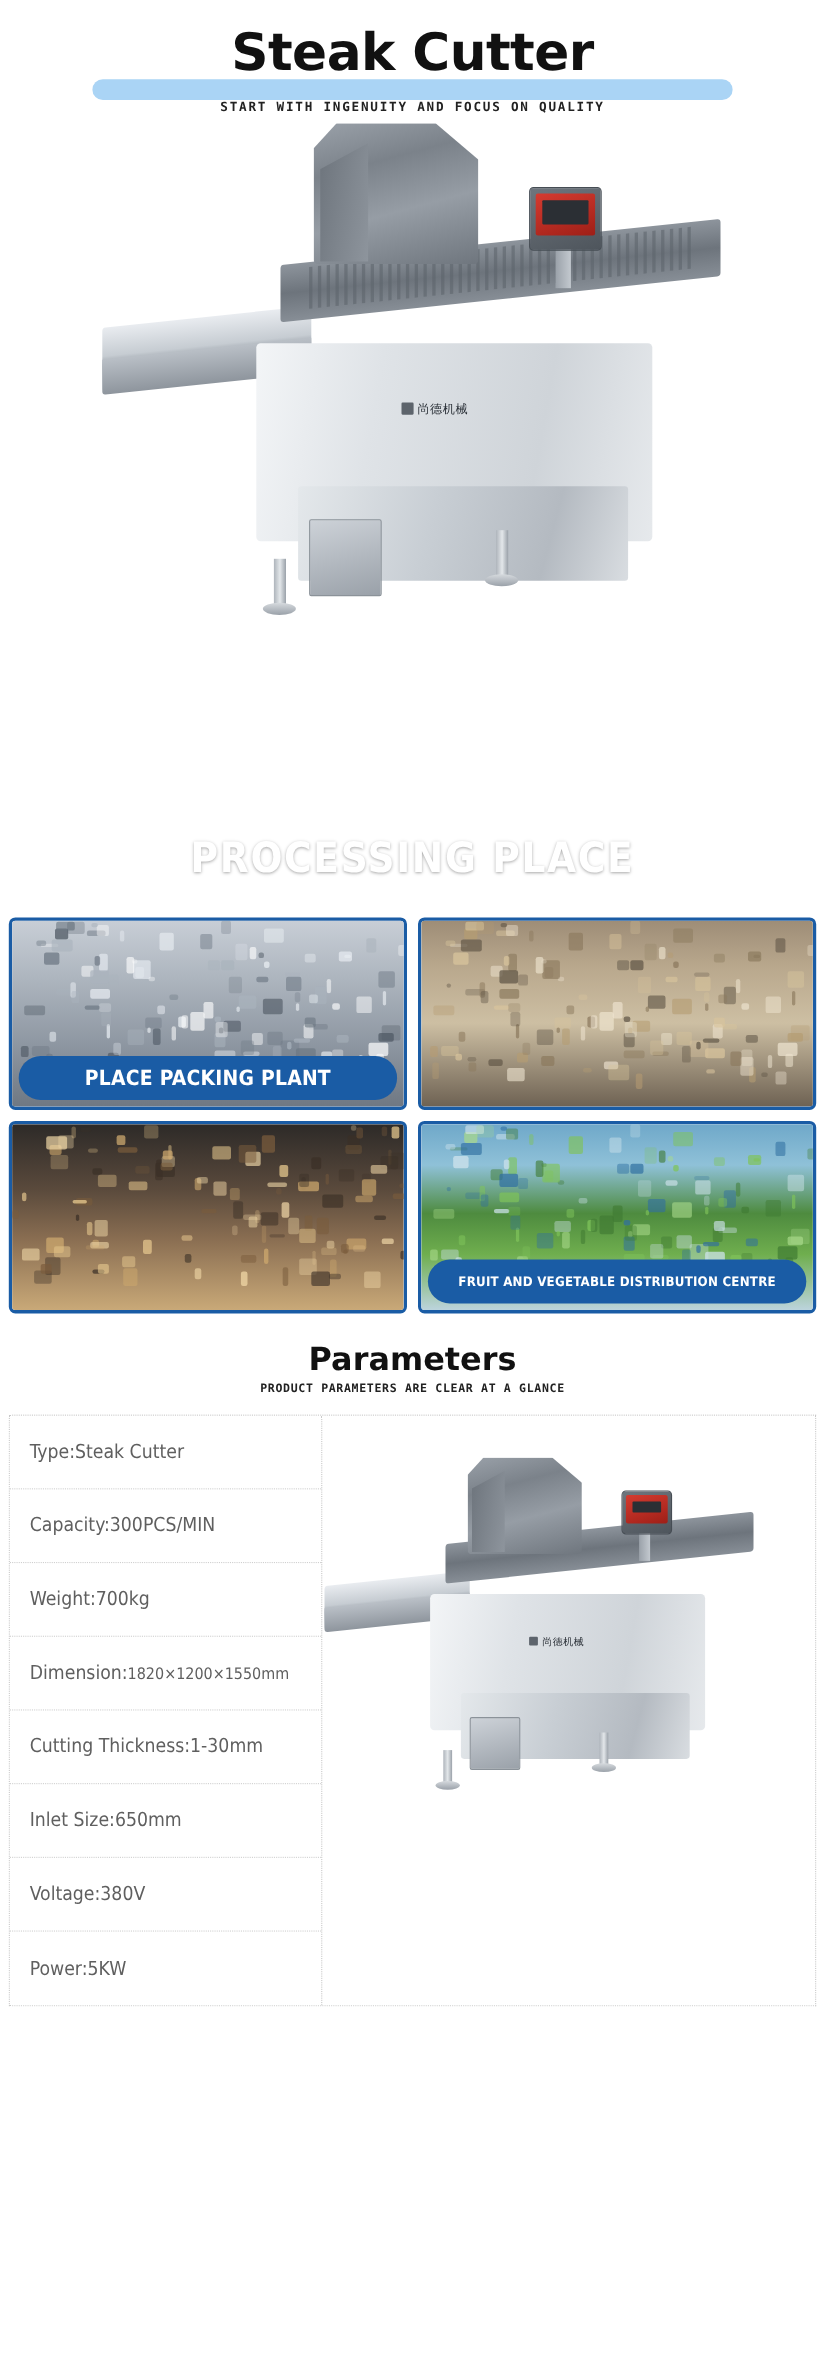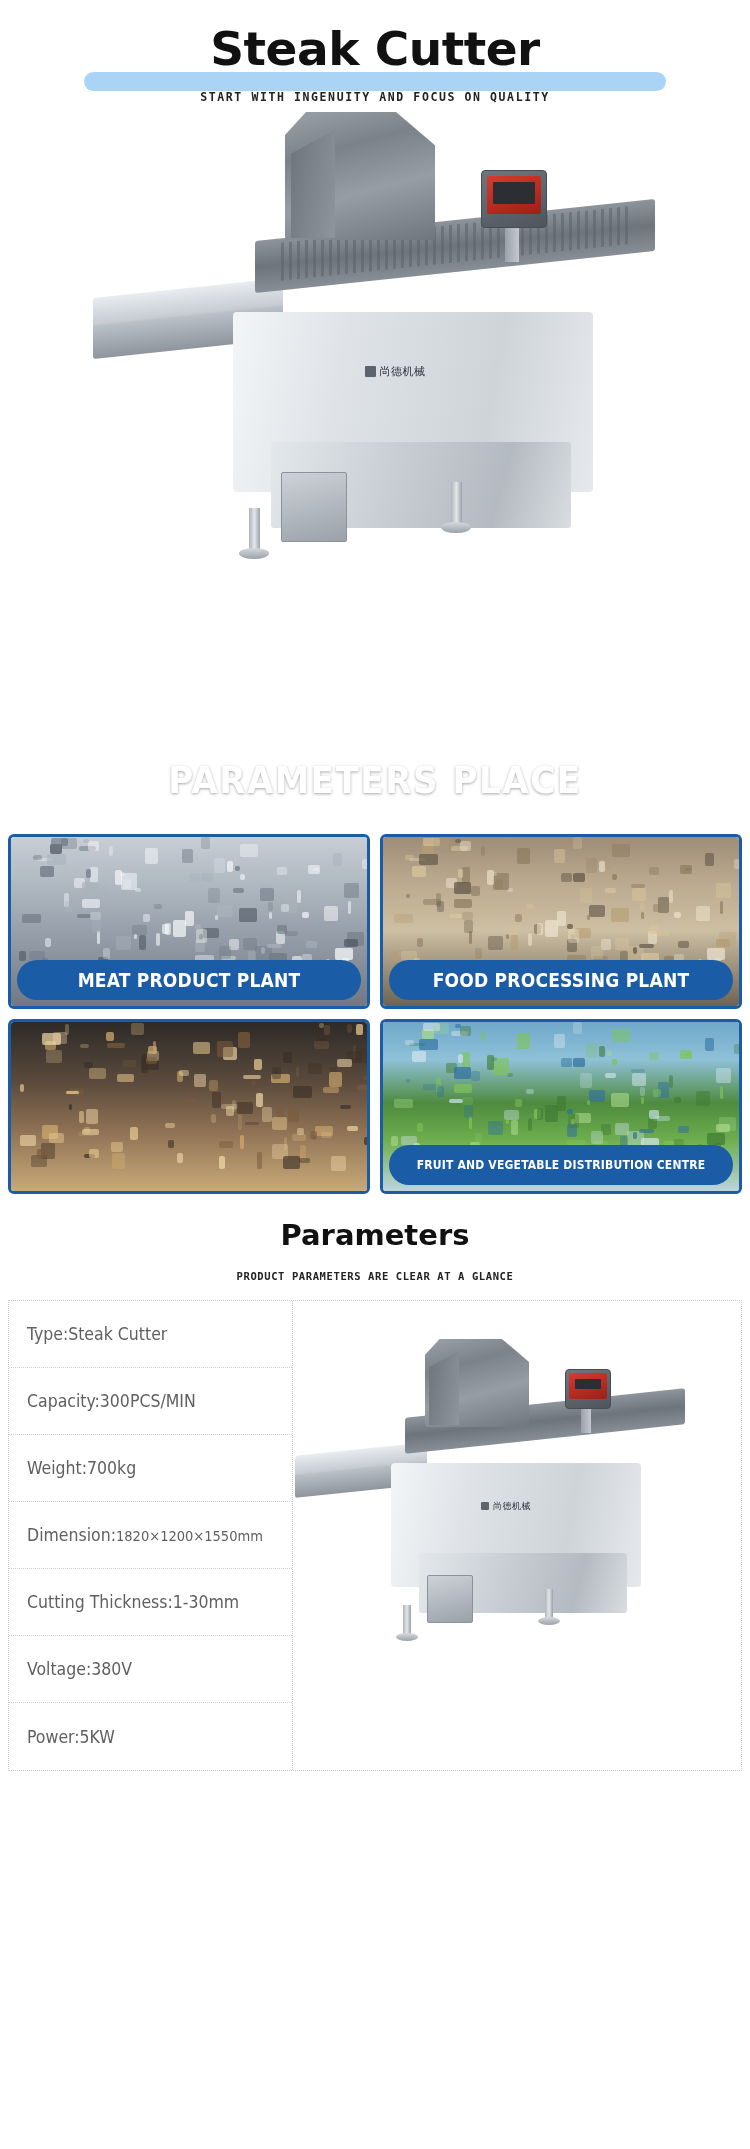--- a/index.html
+++ b/index.html
@@ -177,21 +177,21 @@
   }
   .spk { position: absolute; border-radius: 2px; }
 
   
   .params-head { text-align: center; padding: 18px 0 4px; }
   .params-title {
     font-family: "DejaVu Sans", sans-serif;
     font-size: 29px; font-weight: bold; color: #111;
   }
   .params-sub {
-    margin-top: 18px;
+    margin-top: 4px;
     font-family: "DejaVu Sans Mono", monospace;
     font-size: 10.5px; font-weight: bold; letter-spacing: .6px; color: #222;
   }
 
   .params-body {
     display: flex; margin: 14px 8px 0 8px;
     border: 1px dotted #c9c9c9;
   }
   .params-table { width: 284px; border-right: 1px dotted #c9c9c9; }
   .param-row {
@@ -294,21 +294,21 @@
         <span>尚德机械</span>
       </div>
       <div class="m-part foot" style="left:164px;top:396px;"></div>
       <div class="m-part foot-pad" style="left:154px;top:436px;"></div>
       <div class="m-part foot" style="left:366px;top:370px;"></div>
       <div class="m-part foot-pad" style="left:356px;top:410px;"></div>
     </div>
   </section>
 
   <section class="app-banner">
-    <div class="app-banner-title">PARAMETERS  PLACE</div>
+    <div class="app-banner-title">PROCESSING  PLACE</div>
   </section>
 
   <section class="app-grid">
 
     <div class="app-card">
       <div class="app-photo ph-meat">
           <i class="spk" style="width: 18.9215px; height: 7.36279px; left: 51.6611%; top: 69.6657%; background: rgb(232, 237, 242); opacity: 0.45;"></i>
           <i class="spk" style="width: 5.98325px; height: 13.6782px; left: 83.8203%; top: 78.9224%; background: rgb(77, 87, 98); opacity: 0.58;"></i>
           <i class="spk" style="width: 7.15396px; height: 10.6246px; left: 42.4597%; top: 51.3345%; background: rgb(232, 237, 242); opacity: 0.74;"></i>
           <i class="spk" style="width: 14.2821px; height: 4.71951px; left: 59.0516%; top: 70.2573%; background: rgb(232, 237, 242); opacity: 0.45;"></i>
@@ -422,21 +422,21 @@
           <i class="spk" style="width: 11.4177px; height: 15.2888px; left: 55.4247%; top: 29.9355%; background: rgb(109, 120, 132); opacity: 0.29;"></i>
           <i class="spk" style="width: 8.43985px; height: 11.8048px; left: 53.4208%; top: 0.0599315%; background: rgb(109, 120, 132); opacity: 0.3;"></i>
           <i class="spk" style="width: 5.72479px; height: 14.8046px; left: 2.88994%; top: 76.4762%; background: rgb(77, 87, 98); opacity: 0.4;"></i>
           <i class="spk" style="width: 8.10755px; height: 4.51941px; left: 41.21%; top: 79.0736%; background: rgb(77, 87, 98); opacity: 0.37;"></i>
           <i class="spk" style="width: 7.11974px; height: 5.8738px; left: 81.6078%; top: 44.5032%; background: rgb(255, 255, 255); opacity: 0.64;"></i>
           <i class="spk" style="width: 4.6076px; height: 4.33035px; left: 62.9772%; top: 17.2875%; background: rgb(77, 87, 98); opacity: 0.5;"></i>
           <i class="spk" style="width: 8.85118px; height: 15.0209px; left: 48.8996%; top: 44.0538%; background: rgb(255, 255, 255); opacity: 0.63;"></i>
           <i class="spk" style="width: 17.2822px; height: 12.6065px; left: 19.9144%; top: 26.5339%; background: rgb(170, 179, 189); opacity: 0.71;"></i>
           <i class="spk" style="width: 18.7638px; height: 14.4436px; left: 47.7671%; top: 77.4111%; background: rgb(109, 120, 132); opacity: 0.38;"></i>
         </div>
-      <div class="app-label lg">MEAT PRODUCT PLANT</div>
+      <div class="app-label lg">PLACE PACKING PLANT</div>
     </div>
 
     <div class="app-card">
       <div class="app-photo ph-food">
           <i class="spk" style="width: 18.9215px; height: 7.36279px; left: 51.6611%; top: 69.6657%; background: rgb(140, 122, 94); opacity: 0.45;"></i>
           <i class="spk" style="width: 5.98325px; height: 13.6782px; left: 83.8203%; top: 78.9224%; background: rgb(181, 156, 114); opacity: 0.58;"></i>
           <i class="spk" style="width: 7.15396px; height: 10.6246px; left: 42.4597%; top: 51.3345%; background: rgb(140, 122, 94); opacity: 0.74;"></i>
           <i class="spk" style="width: 14.2821px; height: 4.71951px; left: 59.0516%; top: 70.2573%; background: rgb(140, 122, 94); opacity: 0.45;"></i>
           <i class="spk" style="width: 8.27202px; height: 5.34416px; left: 40.1938%; top: 39.6887%; background: rgb(216, 196, 156); opacity: 0.39;"></i>
           <i class="spk" style="width: 7.58092px; height: 15.8227px; left: 22.3203%; top: 17.5692%; background: rgb(140, 122, 94); opacity: 0.64;"></i>
@@ -548,21 +548,20 @@
           <i class="spk" style="width: 11.4177px; height: 15.2888px; left: 55.4247%; top: 29.9355%; background: rgb(216, 196, 156); opacity: 0.29;"></i>
           <i class="spk" style="width: 8.43985px; height: 11.8048px; left: 53.4208%; top: 0.0599315%; background: rgb(216, 196, 156); opacity: 0.3;"></i>
           <i class="spk" style="width: 5.72479px; height: 14.8046px; left: 2.88994%; top: 76.4762%; background: rgb(181, 156, 114); opacity: 0.4;"></i>
           <i class="spk" style="width: 8.10755px; height: 4.51941px; left: 41.21%; top: 79.0736%; background: rgb(181, 156, 114); opacity: 0.37;"></i>
           <i class="spk" style="width: 7.11974px; height: 5.8738px; left: 81.6078%; top: 44.5032%; background: rgb(240, 230, 210); opacity: 0.64;"></i>
           <i class="spk" style="width: 4.6076px; height: 4.33035px; left: 62.9772%; top: 17.2875%; background: rgb(181, 156, 114); opacity: 0.5;"></i>
           <i class="spk" style="width: 8.85118px; height: 15.0209px; left: 48.8996%; top: 44.0538%; background: rgb(240, 230, 210); opacity: 0.63;"></i>
           <i class="spk" style="width: 17.2822px; height: 12.6065px; left: 19.9144%; top: 26.5339%; background: rgb(93, 83, 68); opacity: 0.71;"></i>
           <i class="spk" style="width: 18.7638px; height: 14.4436px; left: 47.7671%; top: 77.4111%; background: rgb(216, 196, 156); opacity: 0.38;"></i>
         </div>
-      <div class="app-label lg">FOOD PROCESSING PLANT</div>
     </div>
 
     <div class="app-card">
       <div class="app-photo ph-dining">
           <i class="spk" style="width: 4.26134px; height: 3.0969px; left: 84.5175%; top: 67.7337%; background: rgb(122, 92, 60); opacity: 0.59;"></i>
           <i class="spk" style="width: 6.30046px; height: 16.1136px; left: 81.0916%; top: 72.5268%; background: rgb(205, 168, 110); opacity: 0.41;"></i>
           <i class="spk" style="width: 17.4374px; height: 8.38636px; left: 29.7492%; top: 30.5399%; background: rgb(232, 201, 143); opacity: 0.54;"></i>
           <i class="spk" style="width: 6.77049px; height: 15.4067px; left: 36.4714%; top: 20.8395%; background: rgb(58, 47, 38); opacity: 0.56;"></i>
           <i class="spk" style="width: 13.6511px; height: 6.26986px; left: 79.029%; top: 66.4221%; background: rgb(232, 201, 143); opacity: 0.26;"></i>
           <i class="spk" style="width: 9.02137px; height: 10.7788px; left: 76.493%; top: 17.9222%; background: rgb(58, 47, 38); opacity: 0.69;"></i>
@@ -818,20 +817,23 @@
           <div class="param-row">
             <div class="param-text"><span>Weight:</span><span>700kg</span></div>
           </div>
           <div class="param-row">
             <div class="param-text"><span>Dimension:</span><span class="val-sm">1820×1200×1550mm</span></div>
           </div>
           <div class="param-row">
             <div class="param-text"><span>Cutting Thickness:</span><span>1-30mm</span></div>
           </div>
           <div class="param-row">
+            <div class="param-text"><span>Inlet Size:</span><span>650mm</span></div>
+          </div>
+          <div class="param-row">
             <div class="param-text"><span>Voltage:</span><span>380V</span></div>
           </div>
           <div class="param-row">
             <div class="param-text"><span>Power:</span><span>5KW</span></div>
           </div>
         </div>
 
       <div class="params-right">
 
         <div class="mini-machine">

